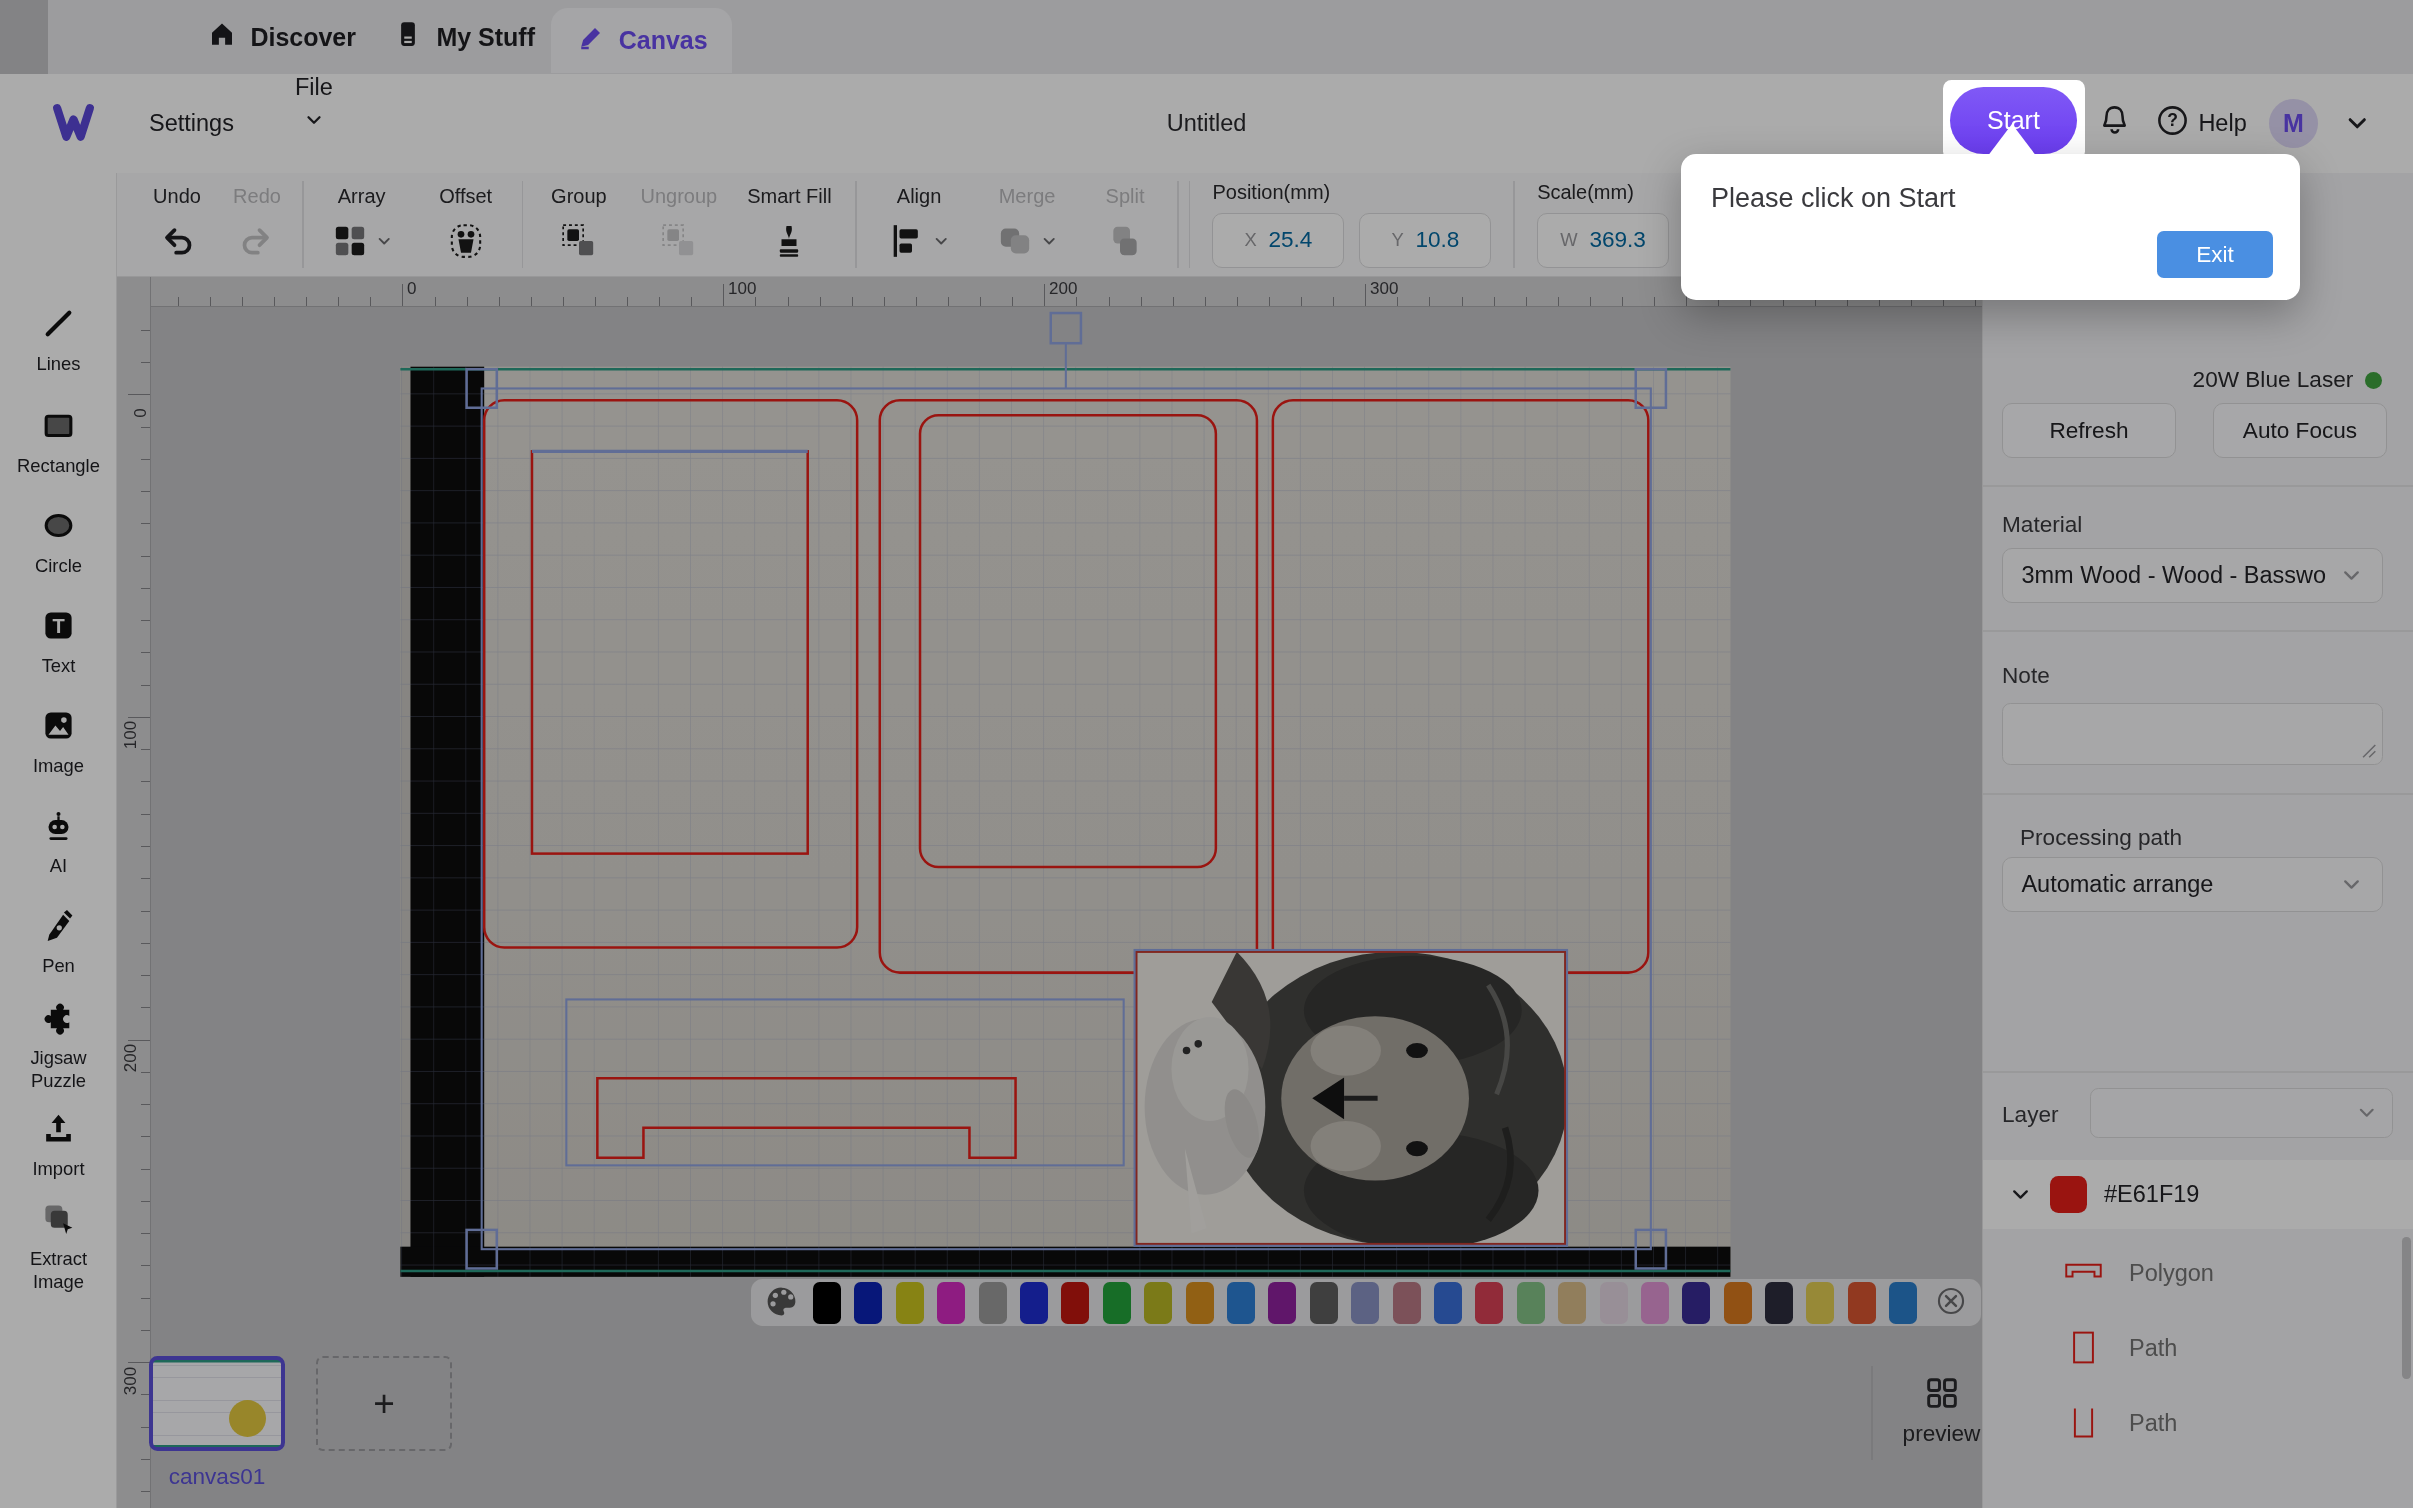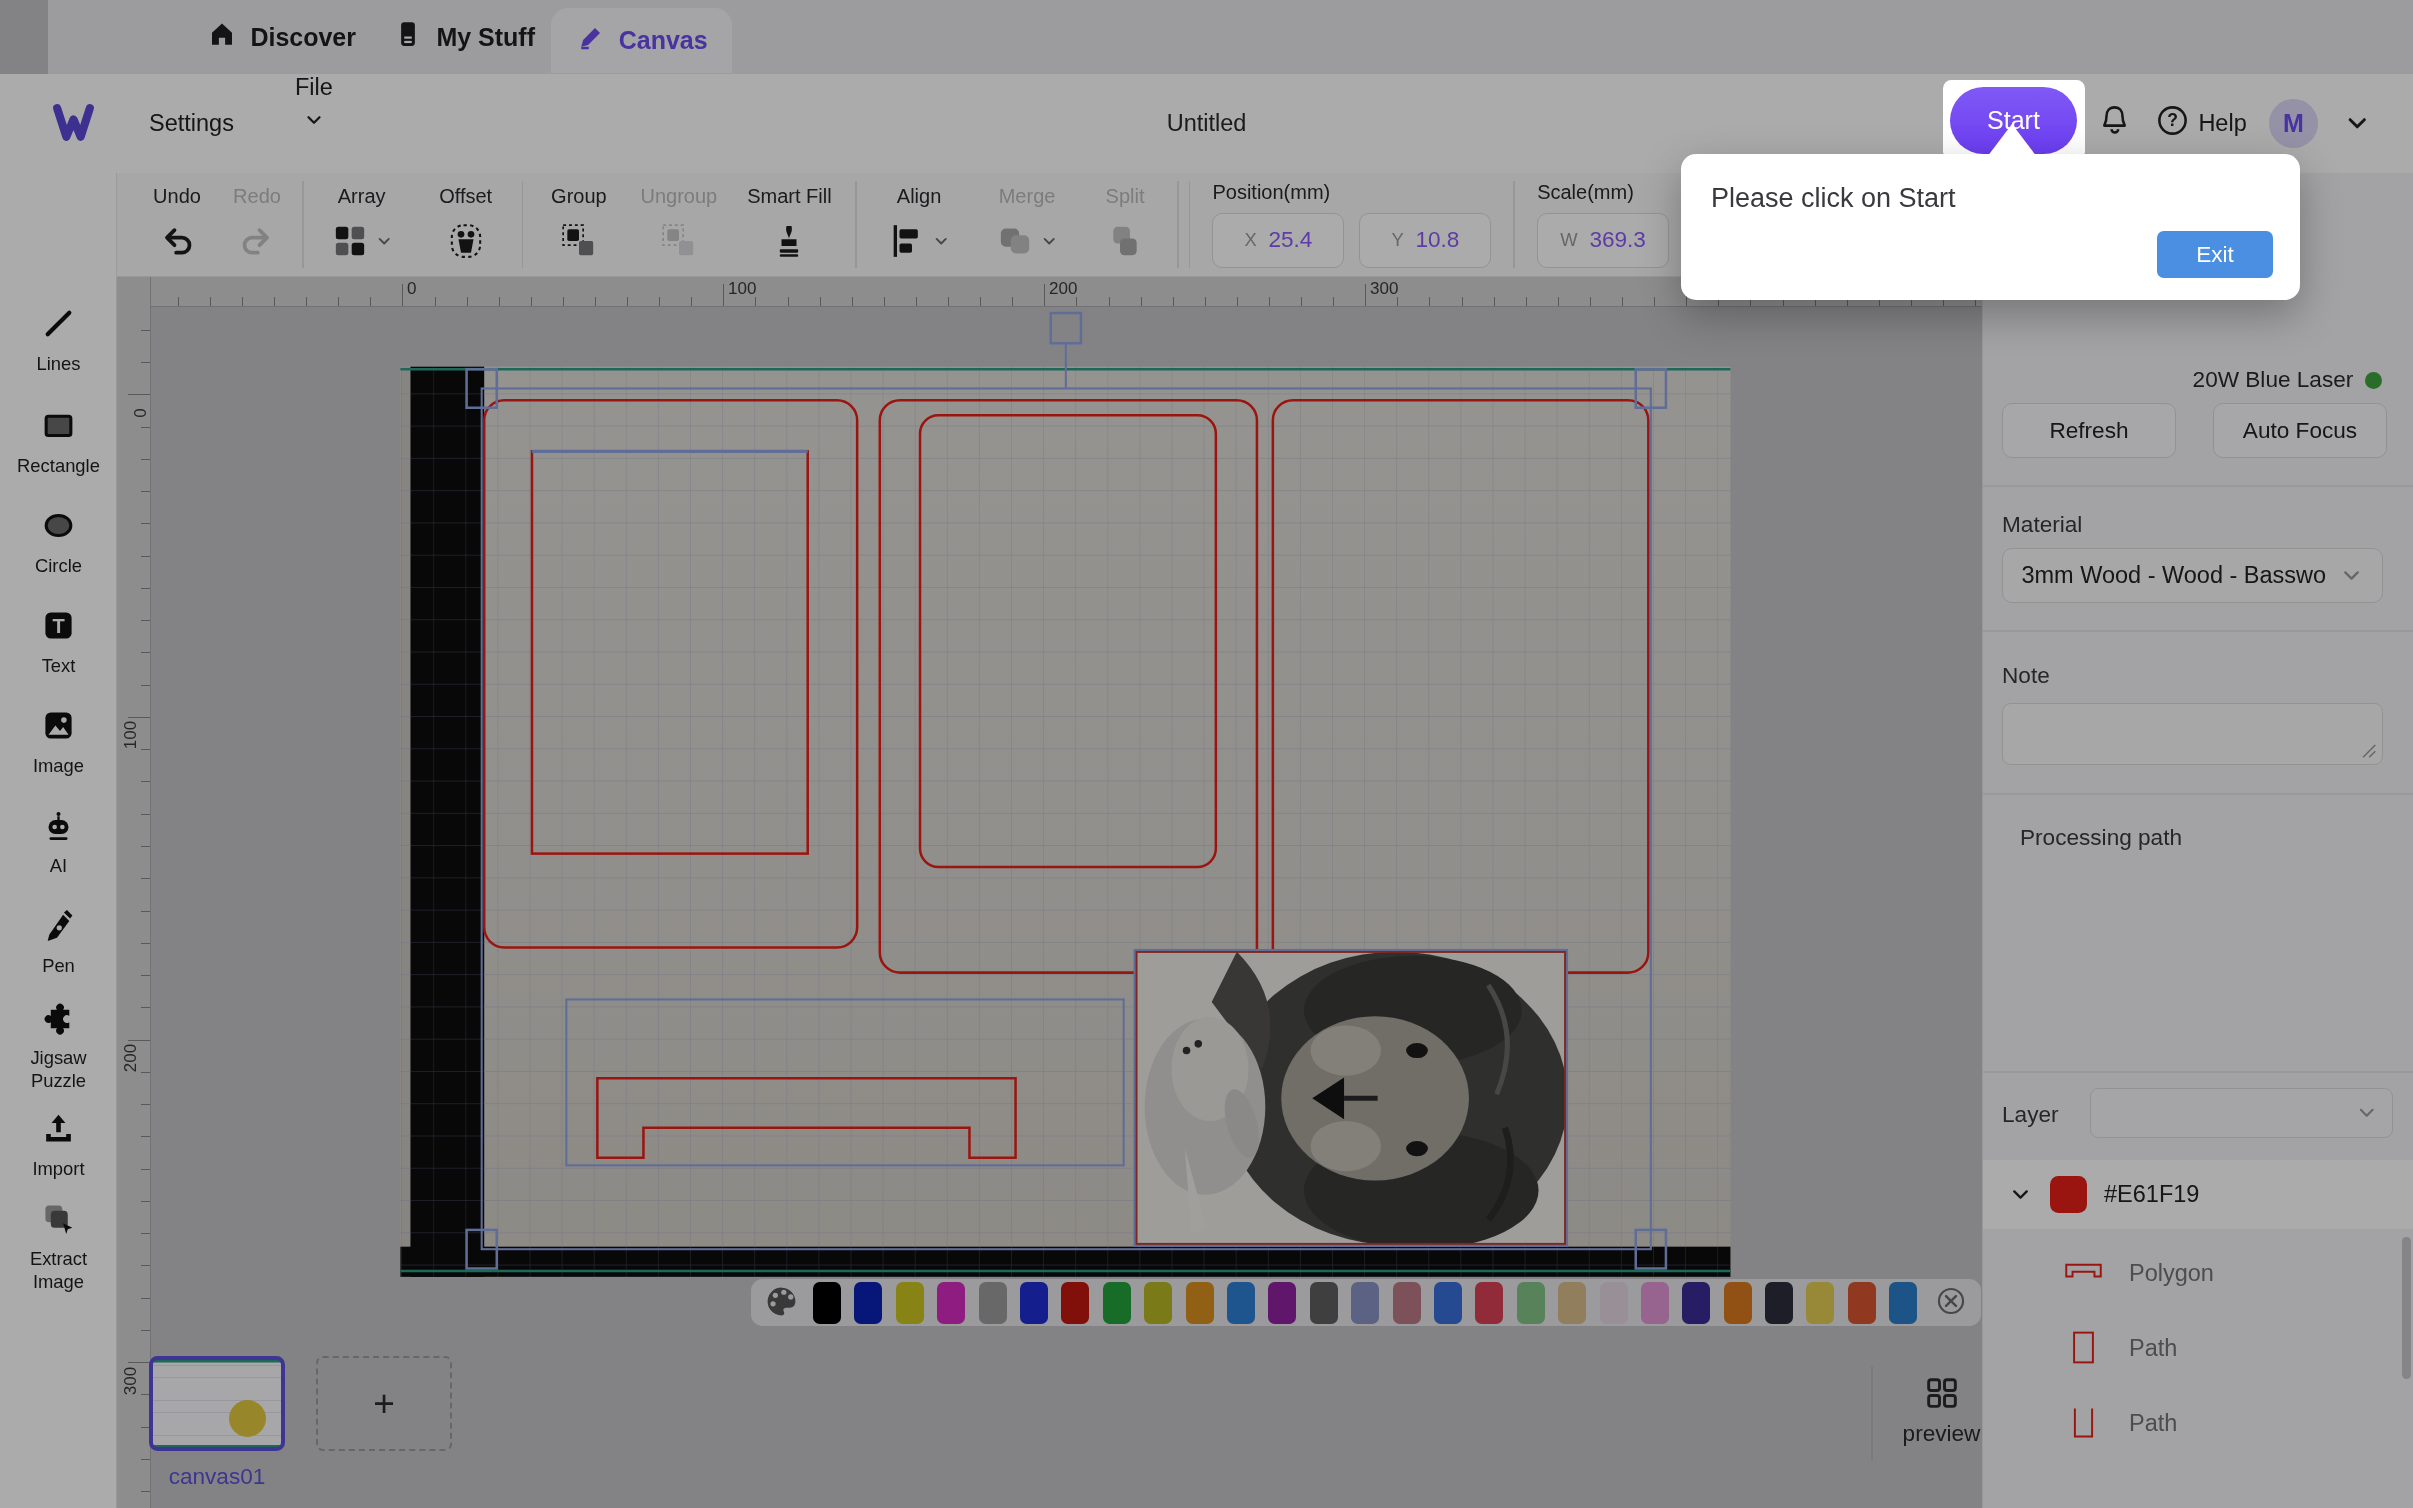--- a/index.html
+++ b/index.html
@@ -31,21 +31,21 @@
   .tb-item .tb-label { font-size:20px; color:#2A2A2E; white-space:nowrap; }
   .tb-item .tb-ic { height:44px; display:flex; align-items:center; gap:5px; }
   .tb-item .tb-ic svg { width:40px; height:40px; }
   .tb-item.disabled .tb-label { color:#B9B9BC; }
   .tb-sep { width:1.7px; background:#E2E2E4; margin:8.4px 5px; }
   .tb-group { display:flex; flex-direction:column; padding:8.4px 17px 0 17px; gap:8.4px; }
   .tb-group .tb-label { font-size:20px; color:#2A2A2E; }
   .tb-fields { display:flex; align-items:center; gap:15px; }
   .tb-input { width:132px; height:55px; border:1.7px solid #DCDCDE; border-radius:10px; background:#fff; display:flex; align-items:center; justify-content:center; gap:11.7px; }
   .tb-input .pfx { font-size:18.4px; color:#9A9A9E; }
-  .tb-input .val { font-size:22.6px; color:#8b5cf6; }
+  .tb-input .val { font-size:22.6px; color:#0369a1; }
   .lock-ic svg { width:32px; height:32px; }
 
   
   .sidebar { position:absolute; left:0; top:173px; width:117px; height:1336px; background:#FFFFFF; border-right:1.7px solid #E6E6E8; z-index:5;padding-left:45px; }
   .sb-item { position:absolute; left:0; width:117px; display:flex; flex-direction:column; align-items:center; gap:6.7px; cursor:pointer; }
   .sb-item svg { width:37px; height:37px; }
   .sb-item .sb-label { font-size:18.4px; color:#1F1F23; text-align:center; line-height:1.25; }
 
   
   .canvas-wrap { position:absolute; left:117px; top:277px; width:1865px; height:1232px; background:#C4C4C6; z-index:1; }
@@ -682,20 +682,26 @@
   <div class="rp-divider" style="top:457px;"></div>
   <div class="rp-label" style="top:490px;">Note</div>
   <div class="note-area">
     <svg viewBox="0 0 24 24">
         <path d="M4 20L20 4M12 20l8-8" stroke="#9A9A9E" stroke-width="2" fill="none"></path>
       </svg>
   </div>
 
   <div class="rp-divider" style="top:620px;"></div>
   <div class="rp-label" style="top:652px;margin-left:18px;">Processing path</div>
+  <div class="rp-select" style="top:684px;">
+    <span class="grow">Automatic arrange</span>
+    <svg class="chev" viewBox="0 0 48 48">
+        <path d="M12 18l12 12 12-12" fill="none" stroke="#9A9A9E" stroke-width="4.5" stroke-linecap="round" stroke-linejoin="round"></path>
+      </svg>
+  </div>
 
   <div class="rp-divider" style="top:898px;"></div>
   <div class="rp-label" style="top:929px;">Layer</div>
   <div class="layer-select">
     <svg viewBox="0 0 48 48">
         <path d="M12 18l12 12 12-12" fill="none" stroke="#9A9A9E" stroke-width="4.5" stroke-linecap="round" stroke-linejoin="round"></path>
       </svg>
   </div>
 
   <div class="layer-header">

